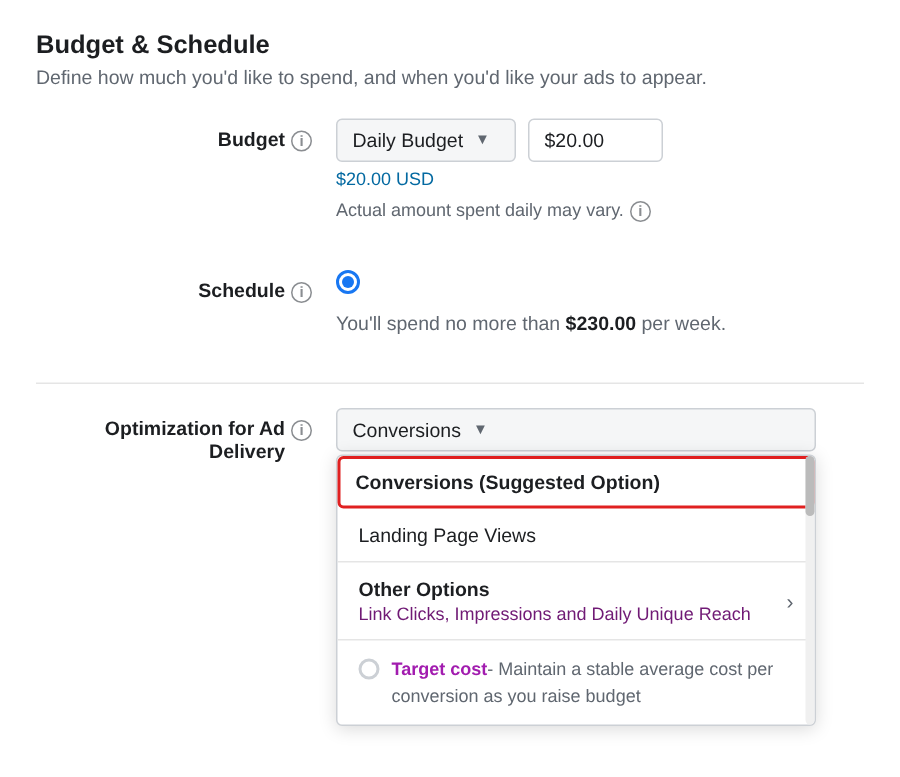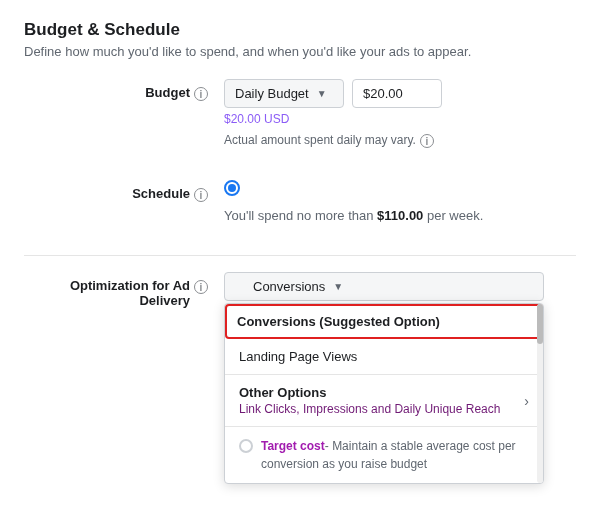--- a/index.html
+++ b/index.html
@@ -89,21 +89,21 @@
     .budget-input {
       border: 1px solid #ccd0d5;
       border-radius: 4px;
       padding: 6px 10px;
       font-size: 13px;
       width: 90px;
       color: #1c1e21;
     }
     .budget-note {
       font-size: 12px;
-      color: #8b5cf6;
+      color: #0369a1;
       margin-top: 4px;
     }
     .budget-vary-note {
       font-size: 12px;
       color: #606770;
       margin-top: 6px;
       display: flex;
       align-items: center;
       gap: 4px;
     }
@@ -156,21 +156,21 @@
     .dropdown-menu-wrapper {
       position: relative;
       display: inline-block;
     }
     .opt-dropdown-btn {
       display: flex;
       align-items: center;
       gap: 4px;
       border: 1px solid #ccd0d5;
       border-radius: 4px;
-      padding: 6px 28px;
+      padding: 6px 10px;
       background: #f5f6f7;
       cursor: pointer;
       font-size: 13px;
       font-weight: 500;
       color: #1c1e21;
       min-width: 130px;
     }
     .dropdown-menu {
       position: absolute;
       top: 100%;
@@ -307,21 +307,21 @@
       <span>Schedule</span>
       <span class="info-icon">i</span>
     </div>
     <div class="form-content">
       <div class="radio-group">
         <div class="radio-item">
           <div class="radio-circle filled"></div>
         </div>
       </div>
       <div class="spend-note">
-        <span>You'll spend no more than </span><strong>$110.00</strong><span> per week.</span>
+        <span>You'll spend no more than </span><strong>$230.00</strong><span> per week.</span>
       </div>
     </div>
   </div>
 
   <hr class="divider">
 
   <div class="opt-row">
     <div class="form-label">
       <span>Optimization for Ad Delivery</span>
       <span class="info-icon">i</span>

